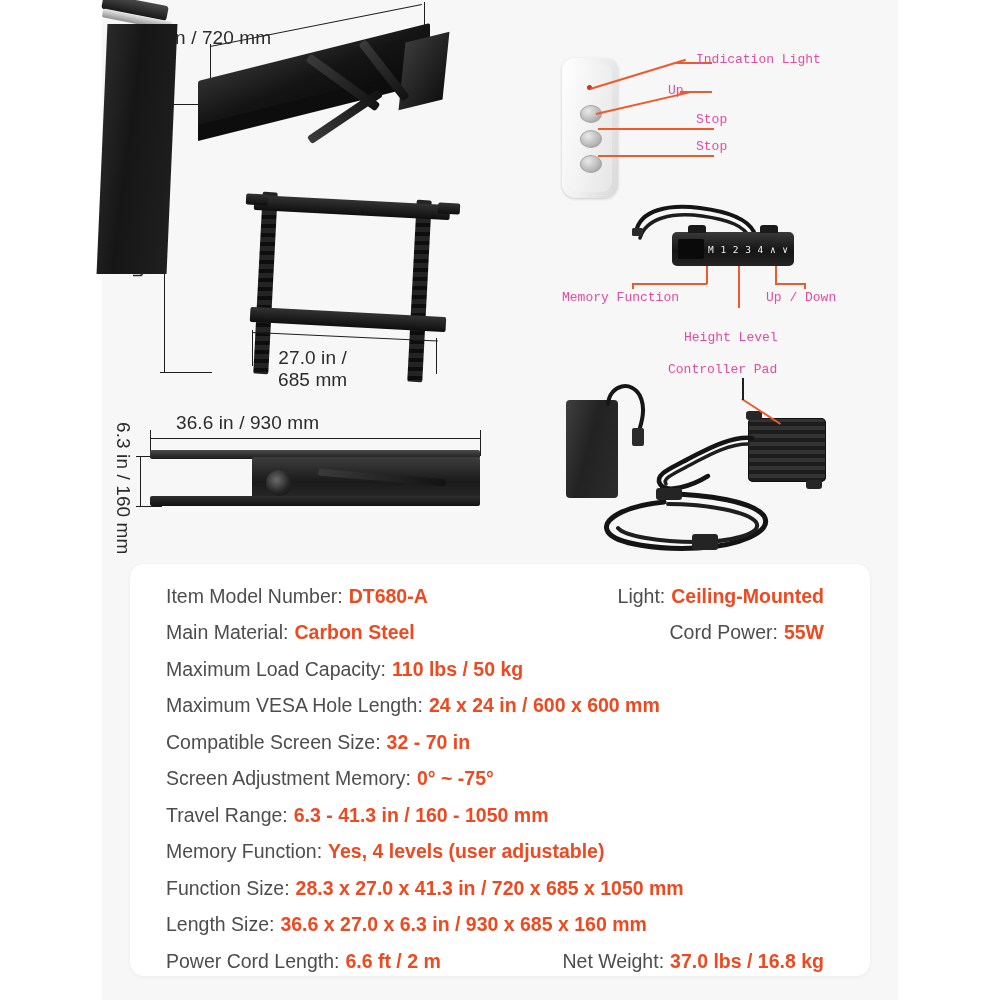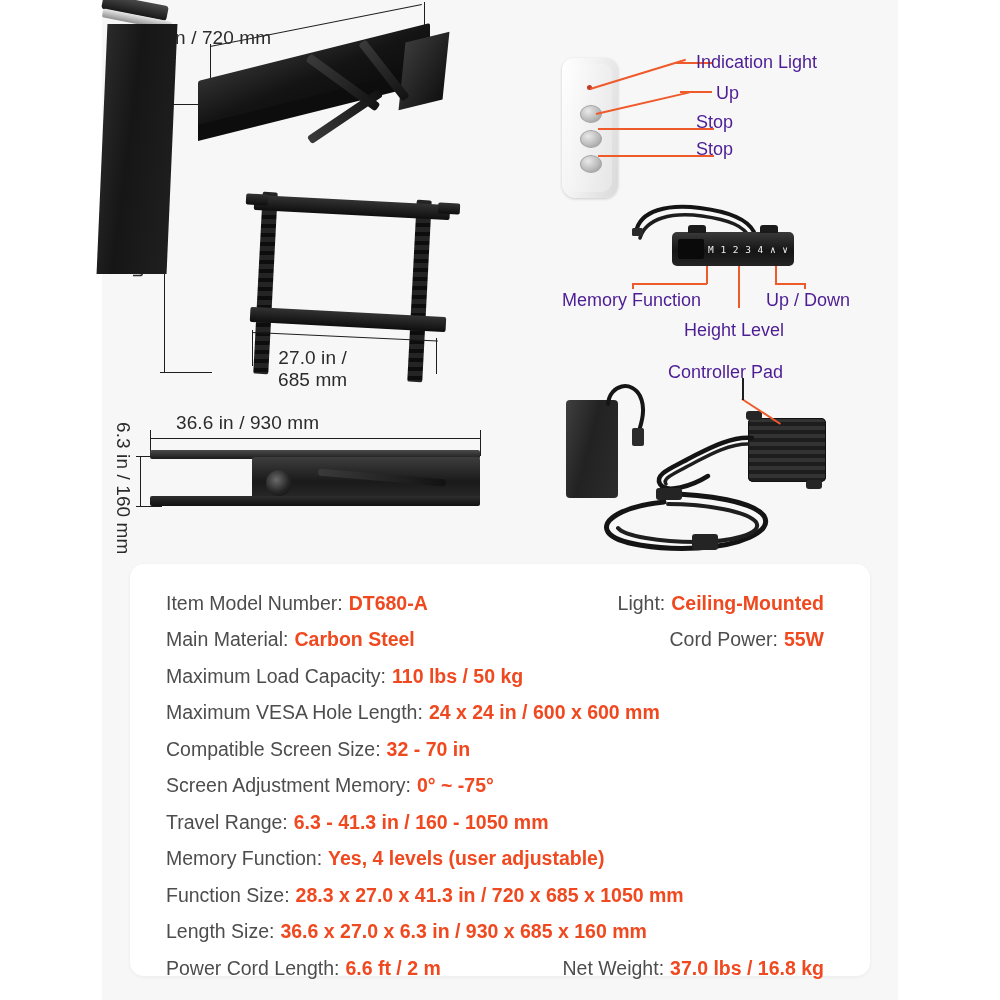--- a/index.html
+++ b/index.html
@@ -34,23 +34,24 @@
   .dim-label {
     position: absolute;
     color: #2b2b2b;
     font-size: 19px;
     letter-spacing: 0.1px;
     white-space: pre-line;
     line-height: 1.15;
   }
   .callout-label {
     position: absolute;
-    color: #4c1d95;
-    font-size: 18px;
+    color: #ec4899;
+    font-size: 13px;
     white-space: nowrap;
+    font-family: Liberation Mono, monospace;
   }
   .vline { position: absolute; background: #1e1e1e; width: 1.4px; }
   .hline { position: absolute; background: #1e1e1e; height: 1.4px; }
   .lead  { position: absolute; background: #ef5a2b; height: 1.6px; transform-origin: left center; }
   .leadv { position: absolute; background: #ef5a2b; width: 1.6px; }
 
   
   #diagram-front { position: absolute; left: 102px; top: 0; width: 420px; height: 410px; }
 
   .mnt { position: absolute; background: #171717; }
@@ -194,21 +195,21 @@
     position: absolute; left: 130px; top: 564px; width: 740px; height: 412px;
     background: #ffffff;
     border-radius: 14px;
     box-shadow: 0 1px 4px rgba(0,0,0,.05);
   }
   #spec-list {
     position: absolute; left: 36px; top: 14px; right: 18px;
   }
   .spec-row {
     display: flex;
-    align-items: flex-end;
+    align-items: center;
     height: 36.5px;
     white-space: nowrap;
   }
   .spec-cell { display: flex; align-items: baseline; }
   .spec-cell.right { margin-left: auto; padding-right: 28px; }
   .spec-label {
     color: #4d4d4d;
     font-size: 19.5px;
     font-weight: 400;
   }
@@ -296,21 +297,21 @@
   <div class="hline" style="left:676px; top:62px; width:36px; background:#ef5a2b; height:1.6px;"></div>
 
   <div class="lead" style="left:596px; top:113px; width:96px; transform:rotate(-13deg);"></div>
   <div class="hline" style="left:680px; top:91px; width:32px; background:#ef5a2b; height:1.6px;"></div>
 
   <div class="lead" style="left:598px; top:128px; width:116px; transform:rotate(0deg);"></div>
 
   <div class="lead" style="left:598px; top:155px; width:116px; transform:rotate(0deg);"></div>
 
   <div class="callout-label" style="left:696px; top:52px;">Indication Light</div>
-  <div class="callout-label" style="left:716px; top:83px;">Up</div>
+  <div class="callout-label" style="left:668px; top:83px;">Up</div>
   <div class="callout-label" style="left:696px; top:112px;">Stop</div>
   <div class="callout-label" style="left:696px; top:139px;">Stop</div>
 
   <svg style="position:absolute; left:630px; top:198px; width:130px; height:48px;" viewBox="0 0 130 48">
     <path d="M6,34 C10,12 38,6 70,10 C102,14 118,22 124,34" stroke="#141414" stroke-width="4" fill="none" stroke-linecap="round"></path>
     <path d="M10,40 C16,20 42,14 72,18 C100,22 114,28 120,40" stroke="#1d1d1d" stroke-width="3.5" fill="none" stroke-linecap="round"></path>
     <rect x="2" y="30" width="11" height="8" rx="1.5" fill="#2a2a2a"></rect>
   </svg>
 
   <div id="keypad">
@@ -332,21 +333,21 @@
   <div class="hline" style="left:632px; top:283px; width:75px; background:#ef5a2b; height:1.6px;"></div>
   <div class="leadv" style="left:632px; top:283px; height:6px;"></div>
 
   <div class="leadv" style="left:738px; top:266px; height:42px;"></div>
 
   <div class="leadv" style="left:775px; top:266px; height:18px;"></div>
   <div class="hline" style="left:775px; top:283px; width:30px; background:#ef5a2b; height:1.6px;"></div>
   <div class="leadv" style="left:804px; top:283px; height:6px;"></div>
 
   <div class="callout-label" style="left:562px; top:290px;">Memory Function</div>
-  <div class="callout-label" style="left:684px; top:320px;">Height Level</div>
+  <div class="callout-label" style="left:684px; top:330px;">Height Level</div>
   <div class="callout-label" style="left:766px; top:290px;">Up / Down</div>
 
   <div id="power-brick"></div>
   <svg style="position:absolute; left:598px; top:378px; width:60px; height:70px;" viewBox="0 0 60 70">
     <path d="M10,26 C12,6 34,2 42,18 C48,30 44,44 40,56" stroke="#161616" stroke-width="4" fill="none" stroke-linecap="round"></path>
     <rect x="34" y="50" width="12" height="18" rx="2" fill="#2b2b2b"></rect>
   </svg>
 
   <div id="controller-box">
     <div class="ctrl-ear" style="left:-2px; top:-7px;"></div>

